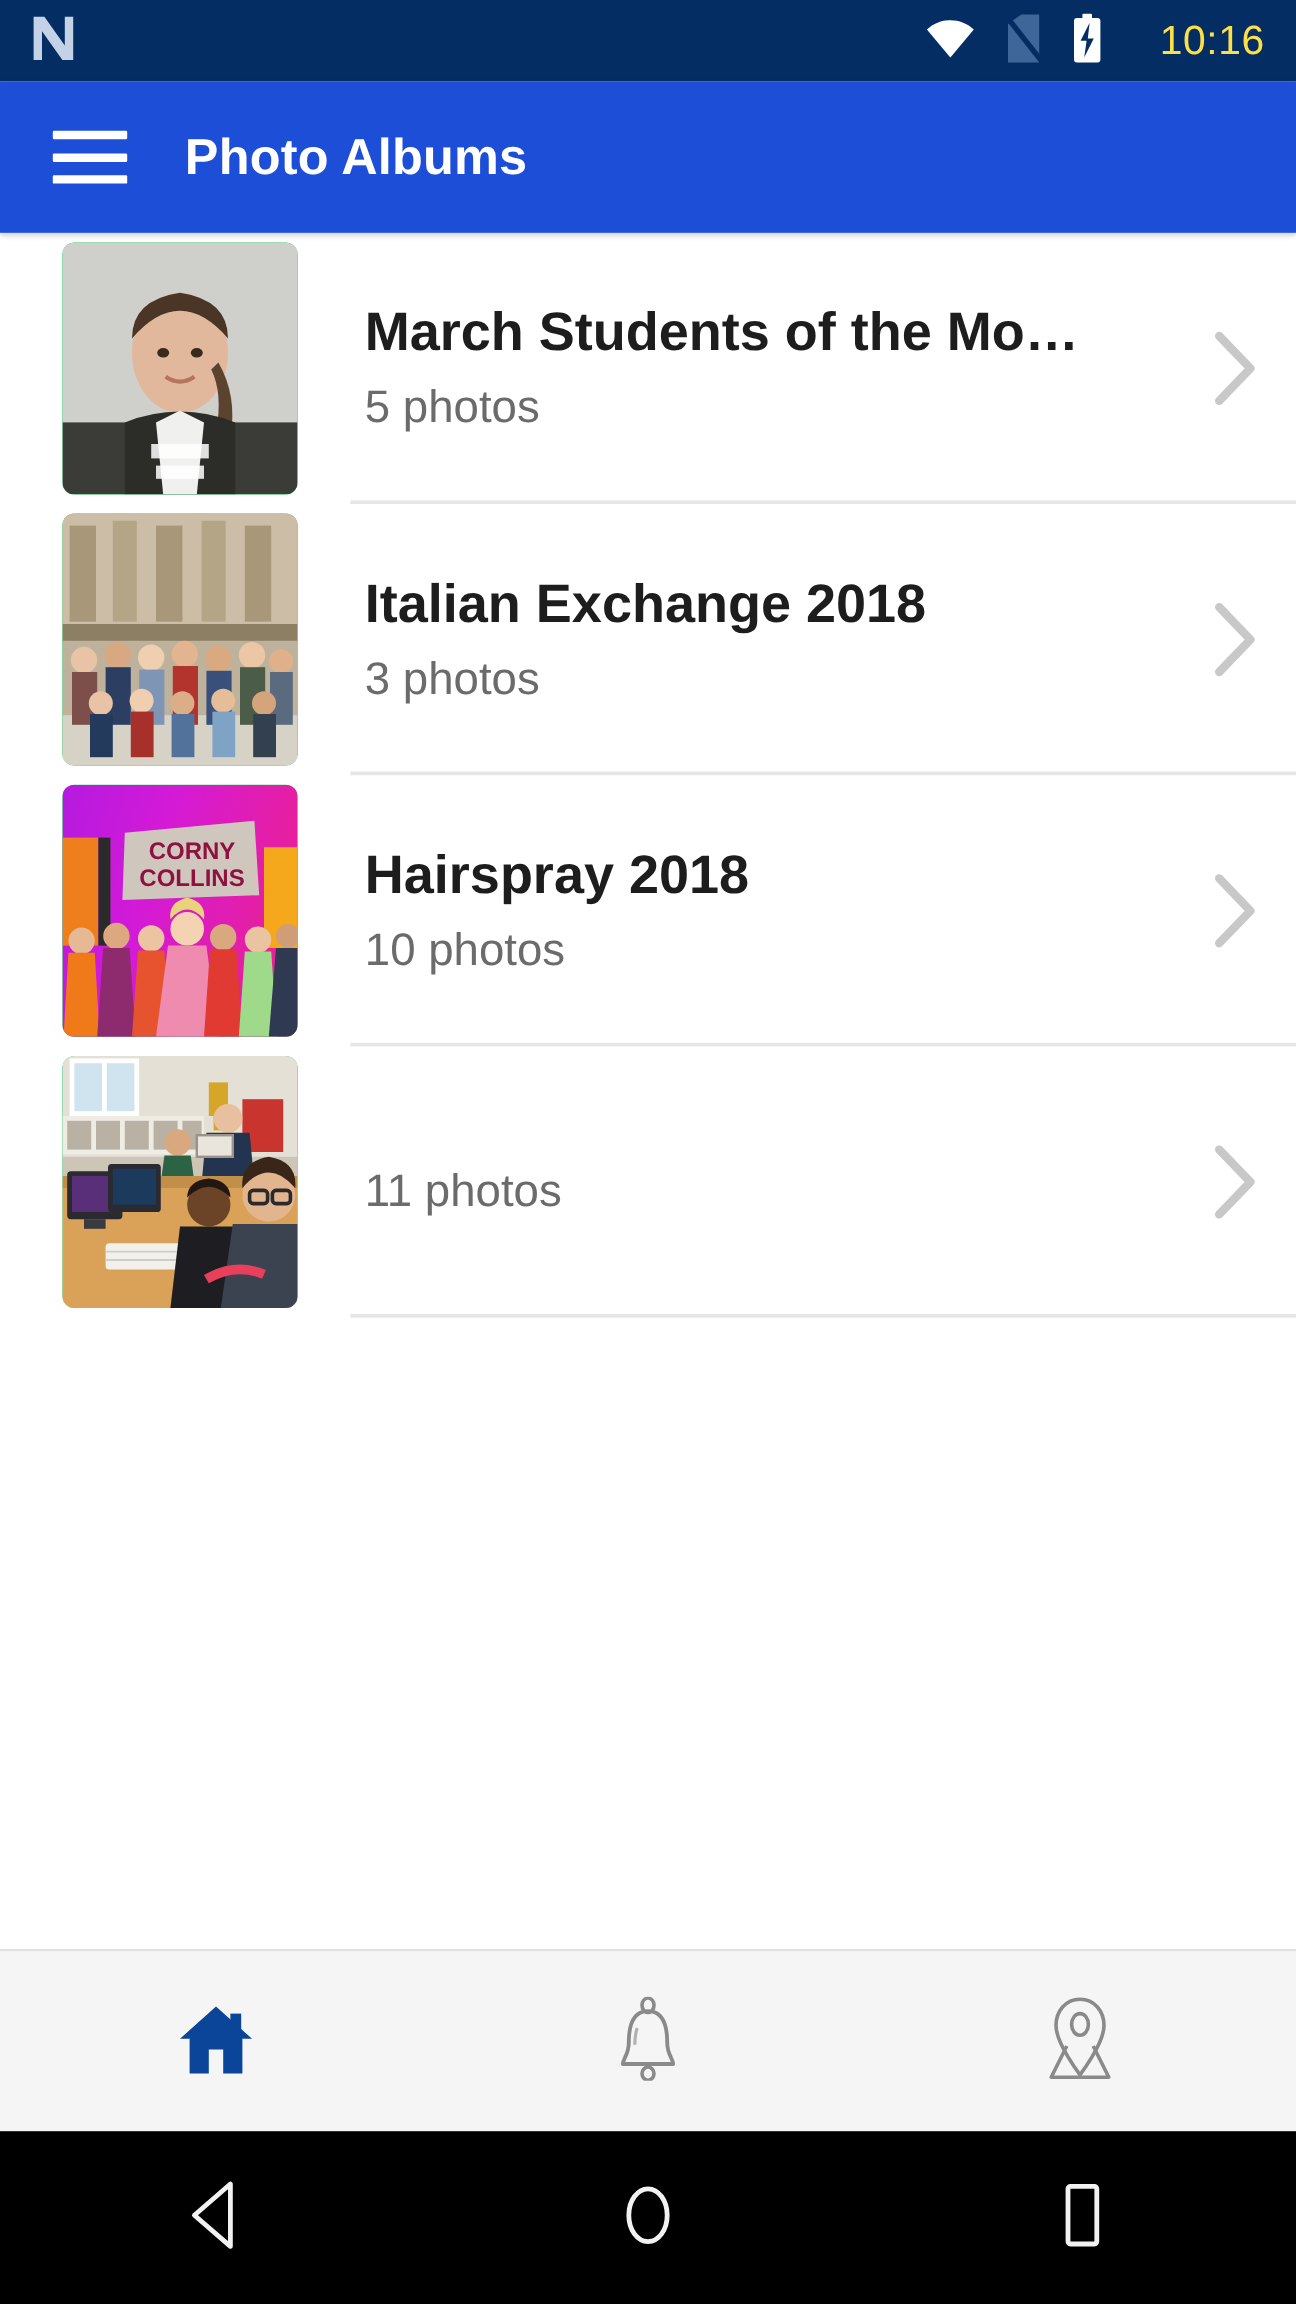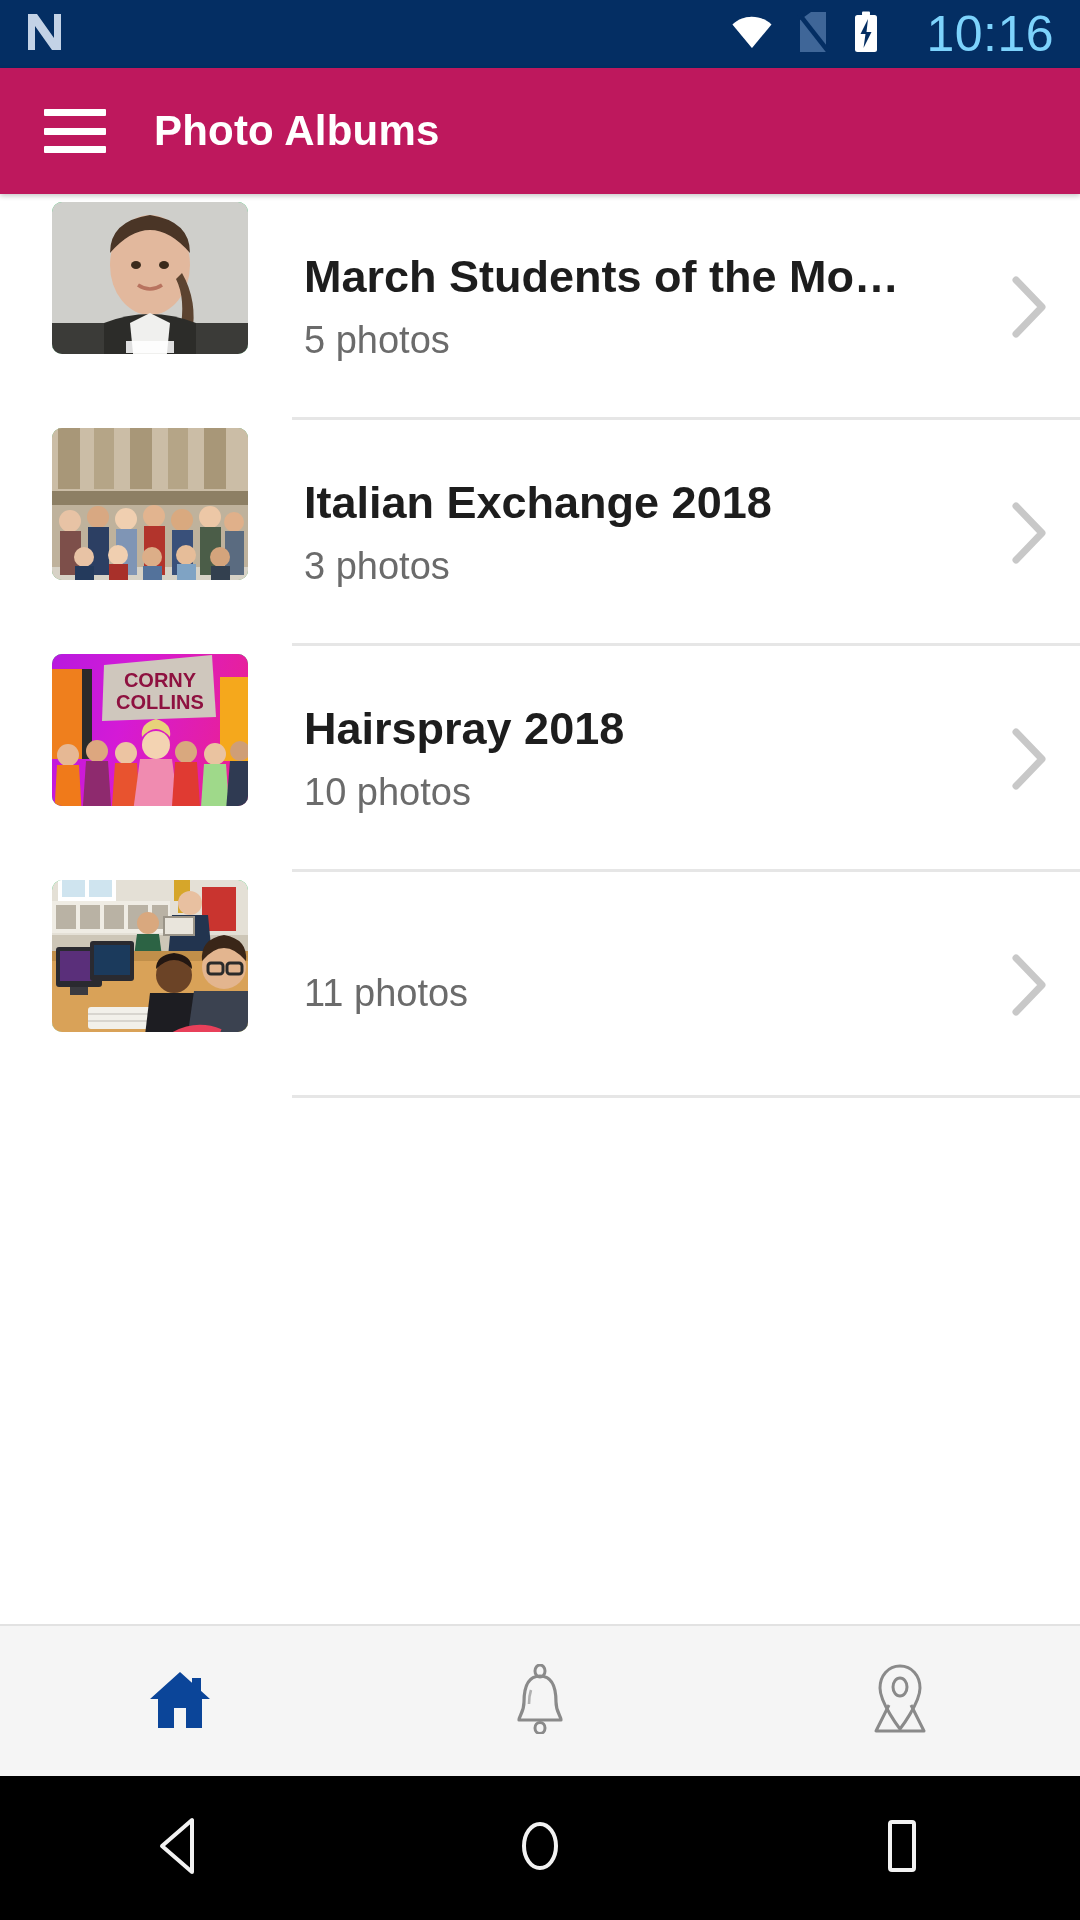--- a/index.html
+++ b/index.html
@@ -12,47 +12,47 @@
 
   
   .status-bar {
     height:68px; background:#042e63; flex:0 0 68px;
     display:flex; align-items:center; padding:0 26px 0 24px;
   }
   .status-left { display:flex; align-items:center; gap:14px; }
   .status-right { margin-left:auto; display:flex; align-items:center; gap:22px; }
   .sb-icon { display:block; }
   .status-time {
-    color:#7dd3fc; font-size:50px; font-weight:400; letter-spacing:0.5px;
+    color:#fde047; font-size:34px; font-weight:400; letter-spacing:0.5px;
     margin-left:24px; line-height:1;
   }
 
   
   .app-bar {
-    height:126px; flex:0 0 126px; background:#be185d;
+    height:126px; flex:0 0 126px; background:#1d4ed8;
     display:flex; align-items:center; padding-left:44px;
     box-shadow:0 2px 5px rgba(0,0,0,0.22);
     position:relative; z-index:5;
   }
   .hamburger { width:62px; height:44px; display:flex; flex-direction:column;
                justify-content:space-between; cursor:pointer; }
   .hamburger span { display:block; height:7px; background:#ffffff; border-radius:1px; }
   .app-title {
     color:#ffffff; font-size:42px; font-weight:bold; margin-left:48px;
     letter-spacing:0.2px; line-height:1;
   }
 
   
   .content { flex:1 1 auto; background:#ffffff; overflow:hidden; position:relative; }
   .album-row {
     display:flex; align-items:flex-start; position:relative;
     height:226px; padding-left:52px;
   }
   .thumb {
-    width:196px; height:152px; flex:0 0 196px; border-radius:10px;
+    width:196px; height:210px; flex:0 0 196px; border-radius:10px;
     overflow:hidden; margin-top:8px; background:#22c55e;
     position:relative;
   }
   .thumb svg { display:block; width:100%; height:100%; }
   .row-body {
     flex:1 1 auto; margin-left:56px; position:relative;
     height:226px; display:flex; flex-direction:column; justify-content:center;
     padding-right:112px;
   }
   .row-title {

